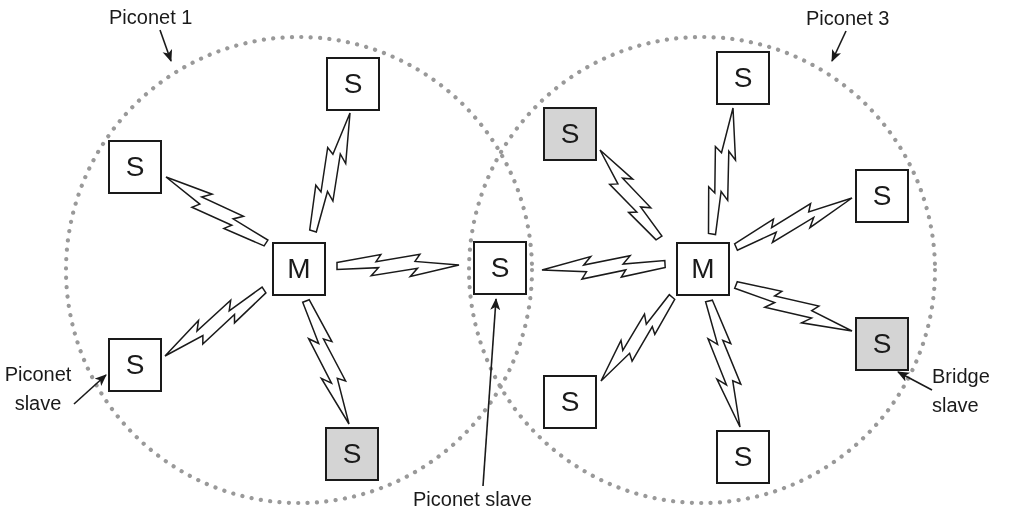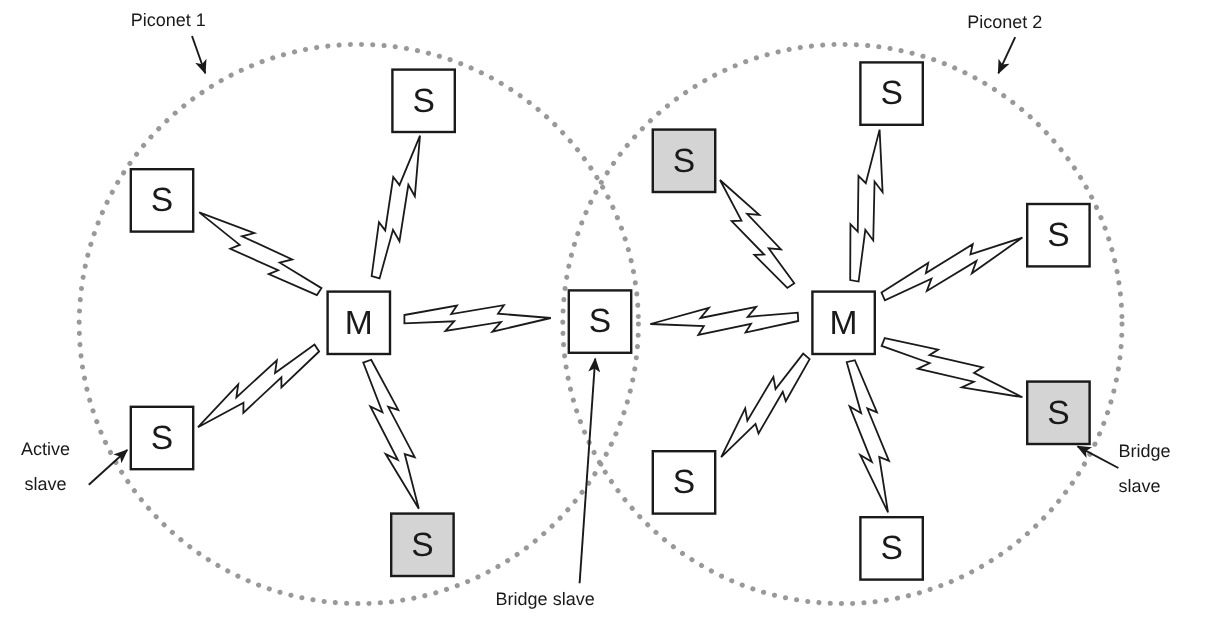--- a/index.html
+++ b/index.html
@@ -9,21 +9,21 @@
   }
   .stage svg{position:absolute;left:0;top:0;}
   .node{
     position:absolute;width:50px;height:50px;
     border:2px solid #1a1a1a;background:#ffffff;
     display:flex;align-items:center;justify-content:center;
     font-size:28px;color:#1a1a1a;box-sizing:content-box;
   }
   .node.shaded{background:#d4d4d4;}
   .label{
-    position:absolute;font-size:15px;color:#1a1a1a;line-height:29px;
+    position:absolute;font-size:20px;color:#1a1a1a;line-height:29px;
     white-space:nowrap;
   }
   .label.centered{text-align:center;}
 </style>
 </head>
 <body>
 
 <div class="stage">
 
   <svg width="1018" height="516" viewBox="0 0 1018 516">
@@ -66,24 +66,24 @@
   <div class="node" style="left:473px;top:241px">S</div>
   <div class="node" style="left:676px;top:242px">M</div>
   <div class="node shaded" style="left:543px;top:107px">S</div>
   <div class="node" style="left:716px;top:51px">S</div>
   <div class="node" style="left:855px;top:169px">S</div>
   <div class="node shaded" style="left:855px;top:317px">S</div>
   <div class="node" style="left:543px;top:375px">S</div>
   <div class="node" style="left:716px;top:430px">S</div>
 
   <div class="label" style="left:109px;top:3px">Piconet 1</div>
-  <div class="label" style="left:806px;top:4px">Piconet 2</div>
+  <div class="label" style="left:806px;top:4px">Piconet 3</div>
   <div class="label centered" style="left:4px;top:360px;width:68px">
-    <div>Active</div>
+    <div>Piconet</div>
     <div>slave</div>
   </div>
   <div class="label" style="left:932px;top:362px">
     <div>Bridge</div>
     <div>slave</div>
   </div>
-  <div class="label" style="left:413px;top:485px">Bridge slave</div>
+  <div class="label" style="left:413px;top:485px">Piconet slave</div>
 
 </div>
 
 </body></html>

